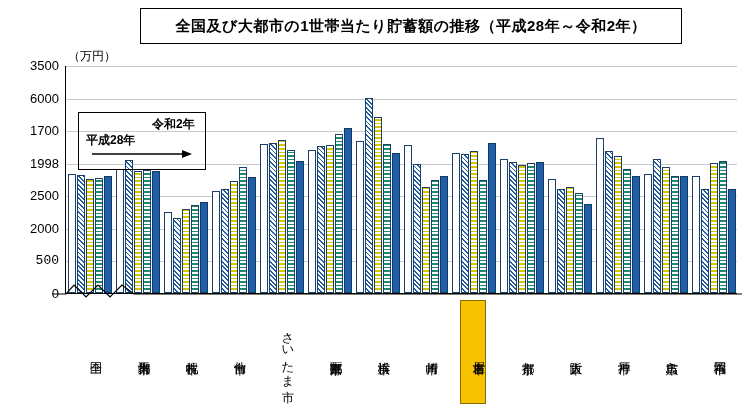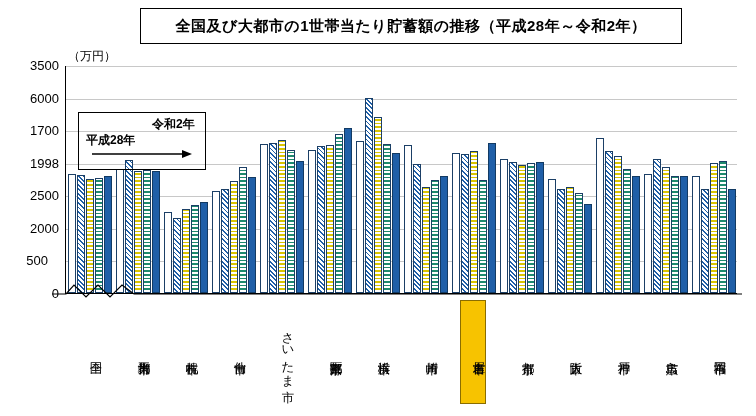--- a/index.html
+++ b/index.html
@@ -225,19 +225,19 @@
     <div class="cat" style="left: 347px;">川崎市</div>
     <div class="cat highlight" style="left: 395px;">名古屋市</div>
     <div class="cat" style="left: 443px;">京都市</div>
     <div class="cat" style="left: 491px;">大阪市</div>
     <div class="cat" style="left: 539px;">神戸市</div>
     <div class="cat" style="left: 587px;">広島市</div>
     <div class="cat" style="left: 635px;">福岡市</div>
   </div>
 
 <div class="ylabel" style="left: 13px; top: 286px;">0</div>
-<div class="ylabel" style="left: 2px; top: 253.429px;">500</div>
+<div class="ylabel" style="left: 13px; top: 253.429px; font-family: Liberation Mono, monospace;">500</div>
 <div class="ylabel" style="left: 13px; top: 220.857px;">2000</div>
 <div class="ylabel" style="left: 13px; top: 188.286px;">2500</div>
 <div class="ylabel" style="left: 13px; top: 155.714px;">1998</div>
 <div class="ylabel" style="left: 13px; top: 123.143px;">1700</div>
 <div class="ylabel" style="left: 13px; top: 90.5714px;">6000</div>
 <div class="ylabel" style="left: 13px; top: 58px;">3500</div>
 
 </body></html>

